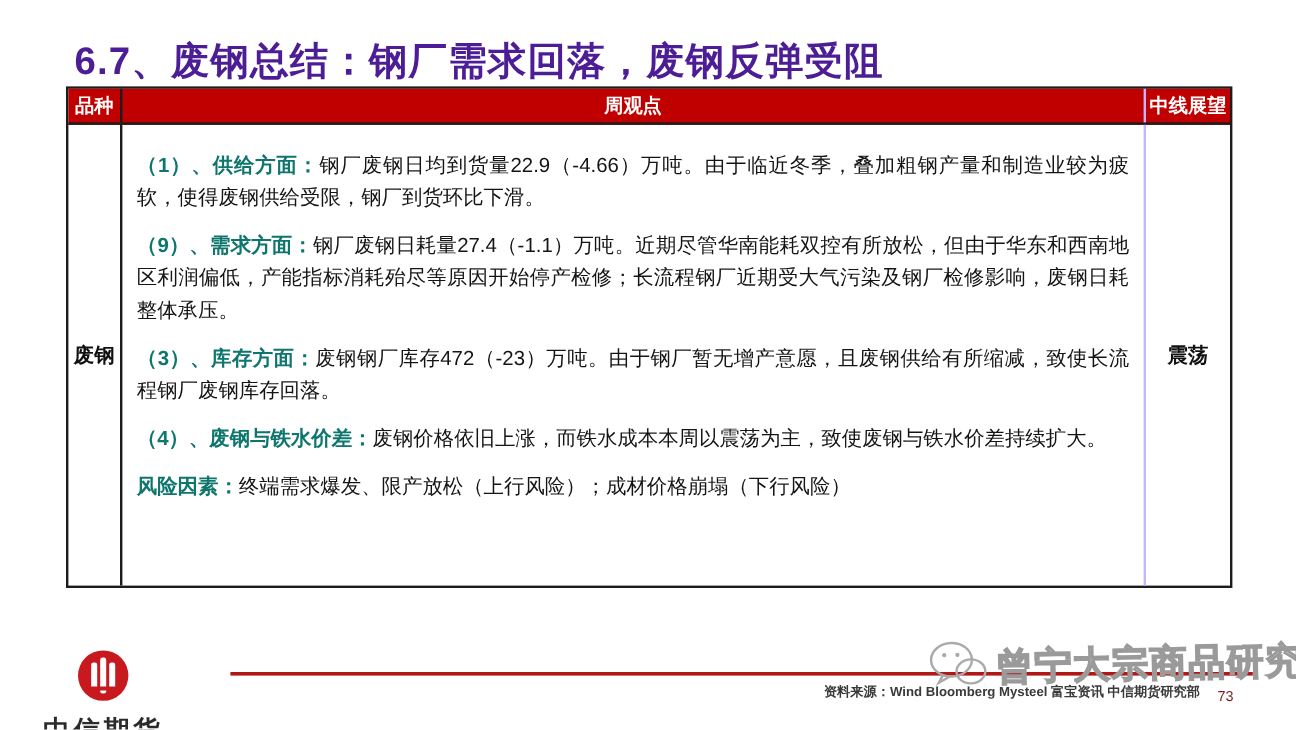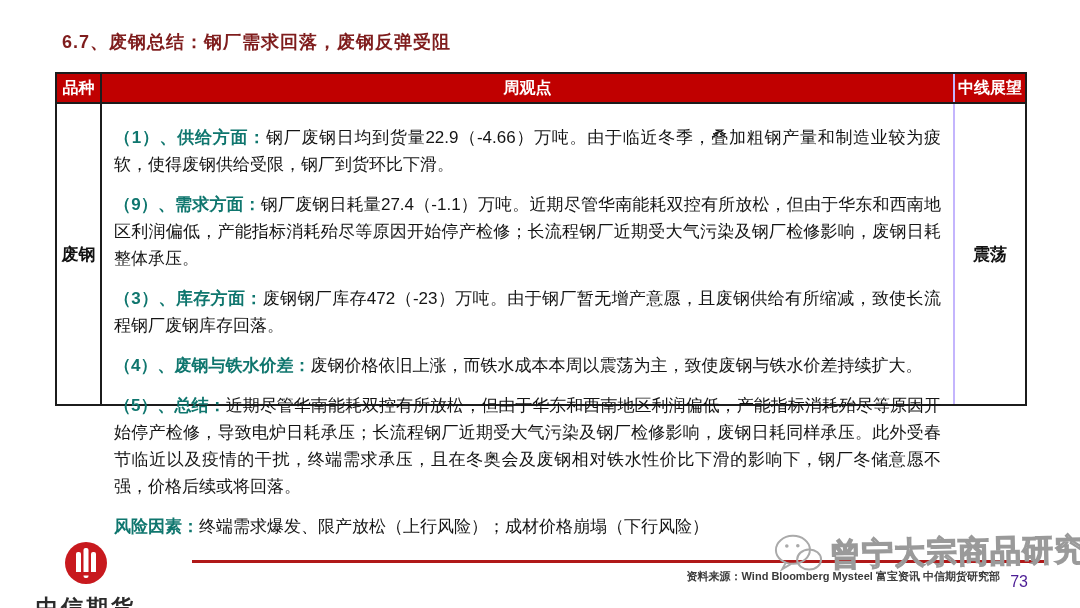--- a/index.html
+++ b/index.html
@@ -2,45 +2,45 @@
 <html><head>
 <meta charset="utf-8">
 <style>
   html,body{margin:0;padding:0;background:#fff;}
   body{width:1080px;height:608px;position:relative;overflow:hidden;
        font-family:"Liberation Sans","DejaVu Sans",sans-serif;color:#111;}
   .slide{position:absolute;inset:0;background:#fff;}
 
   
   .title{position:absolute;left:62px;top:30px;margin:0;
-         font-size:18px;font-weight:bold;letter-spacing:1px;color:#7f1d1d;}
+         font-size:32px;font-weight:bold;letter-spacing:1px;color:#4c1d95;}
 
   
-  .tbl{position:absolute;left:55px;top:72px;width:972px;height:334px;
+  .tbl{position:absolute;left:55px;top:72px;width:972px;height:418px;
        border:2px solid #1c1c1c;box-sizing:border-box;display:flex;flex-direction:column;}
   .thead{display:flex;height:30px;flex:0 0 30px;background:#C00000;
          border-bottom:2px solid #1c1c1c;box-sizing:border-box;}
   .tbody{display:flex;flex:1 1 auto;min-height:0;}
   .col-variety{width:45px;flex:0 0 45px;border-right:2px solid #1c1c1c;box-sizing:border-box;}
   .col-outlook{width:72px;flex:0 0 72px;border-left:2px solid #c4b5fd;box-sizing:border-box;}
   .col-main{flex:1 1 auto;min-width:0;box-sizing:border-box;}
   .th{color:#fff;font-weight:bold;font-size:16px;display:flex;align-items:center;justify-content:center;}
   .td{display:flex;align-items:center;justify-content:center;}
   .td.col-variety,.td.col-outlook{font-weight:bold;font-size:17px;color:#111;text-align:center;}
   .td.col-main{display:block;padding:20px 12px 6px 12px;}
   .para{margin:0 0 13px 0;font-size:17px;line-height:27px;color:#141414;text-align:justify;}
   .para b{color:#0f766e;}
 
   
   .logo{position:absolute;left:36px;top:541px;display:flex;align-items:center;gap:7px;flex-direction:column;}
   .logo-text .cn{font-size:22px;font-weight:bold;color:#2b2b2b;letter-spacing:3px;line-height:24px;}
   .logo-text .en{font-size:11px;font-weight:bold;color:#2b2b2b;line-height:15px;}
   .redline{position:absolute;left:192px;top:560px;width:852px;height:3px;background:#B01818;}
   .source{position:absolute;right:80px;top:569px;font-size:11px;font-weight:600;color:#3a3a3a;white-space:nowrap;}
-  .pageno{position:absolute;right:52px;top:573px;font-size:16px;color:#4c1d95;}
+  .pageno{position:absolute;right:52px;top:573px;font-size:12px;color:#7f1d1d;}
   .watermark{position:absolute;left:772px;top:528px;display:flex;align-items:center;gap:6px;
              transform:rotate(-1.2deg);pointer-events:none;}
   .watermark .wm-text{font-size:31px;font-weight:bold;letter-spacing:1px;
              color:rgba(170,170,170,0.28);-webkit-text-stroke:1.2px #9a9a9a;white-space:nowrap;}
 </style>
 </head>
 <body>
 
 <div class="slide">
 
@@ -52,21 +52,20 @@
       <div class="th col-main">周观点</div>
       <div class="th col-outlook">中线展望</div>
     </div>
     <div class="tbody">
       <div class="td col-variety">废钢</div>
       <div class="td col-main">
         <p class="para"><b>（1）、供给方面：</b><span>钢厂废钢日均到货量22.9（-4.66）万吨。由于临近冬季，叠加粗钢产量和制造业较为疲软，使得废钢供给受限，钢厂到货环比下滑。</span></p>
         <p class="para"><b>（9）、需求方面：</b><span>钢厂废钢日耗量27.4（-1.1）万吨。近期尽管华南能耗双控有所放松，但由于华东和西南地区利润偏低，产能指标消耗殆尽等原因开始停产检修；长流程钢厂近期受大气污染及钢厂检修影响，废钢日耗整体承压。</span></p>
         <p class="para"><b>（3）、库存方面：</b><span>废钢钢厂库存472（-23）万吨。由于钢厂暂无增产意愿，且废钢供给有所缩减，致使长流程钢厂废钢库存回落。</span></p>
         <p class="para"><b>（4）、废钢与铁水价差：</b><span>废钢价格依旧上涨，而铁水成本本周以震荡为主，致使废钢与铁水价差持续扩大。</span></p>
-        <p class="para"><b>（5）、总结：</b><span>近期尽管华南能耗双控有所放松，但由于华东和西南地区利润偏低，产能指标消耗殆尽等原因开始停产检修，导致电炉日耗承压；长流程钢厂近期受大气污染及钢厂检修影响，废钢日耗同样承压。此外受春节临近以及疫情的干扰，终端需求承压，且在冬奥会及废钢相对铁水性价比下滑的影响下，钢厂冬储意愿不强，价格后续或将回落。</span></p>
         <p class="para"><b>风险因素：</b><span>终端需求爆发、限产放松（上行风险）；成材价格崩塌（下行风险）</span></p>
       </div>
       <div class="td col-outlook">震荡</div>
     </div>
   </div>
 
   <div class="logo">
     <span>
       <svg width="44" height="44" viewBox="0 0 44 44">
         <circle cx="22" cy="22" r="21" fill="#C8191E"></circle>

